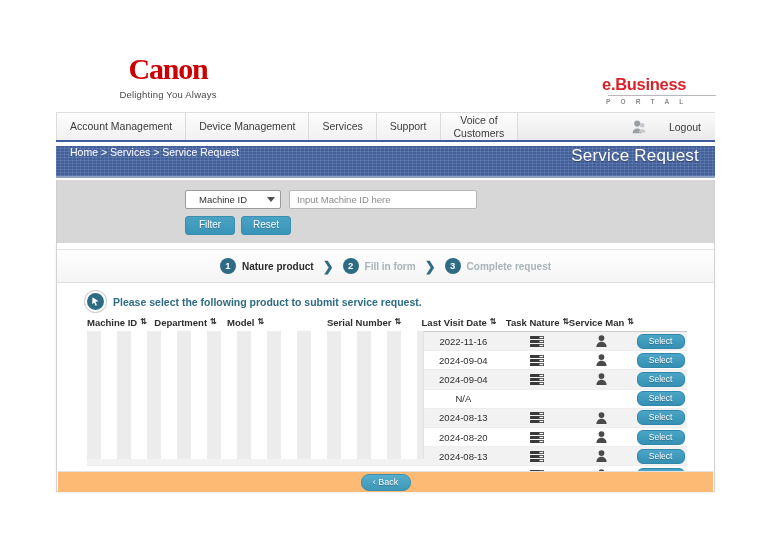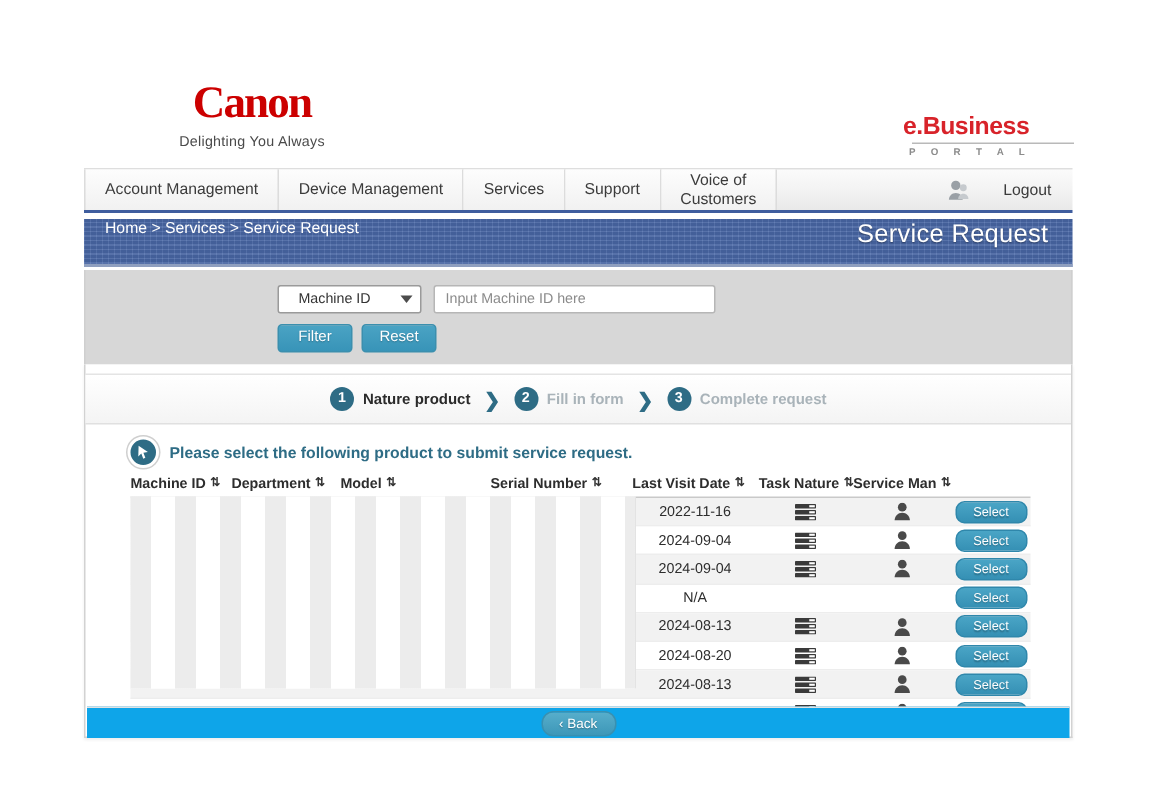--- a/index.html
+++ b/index.html
@@ -290,21 +290,21 @@
     text-shadow: 0 1px 1px rgba(0,0,0,.3);
   }
 
   .doc-icon { display:block; }
   .person-icon { display:block; }
 
   
   .table-footer {
     position: absolute; left: 1px; top: 228px;
     width: 655px; height: 20px;
-    background: #0ea5e9;
+    background: #fdba74;
     border-top: 1px solid #e2e2e2;
     display: flex; align-items: center; justify-content: center;
   }
   .back-btn {
     width: 48px; height: 15px; line-height: 14px;
     font-size: 9px;
     border-radius: 8px;
     background: linear-gradient(to bottom,#57aecb 0%, #3d97b8 100%);
     border: 1px solid #3990b0;
     color: #ffffff;

